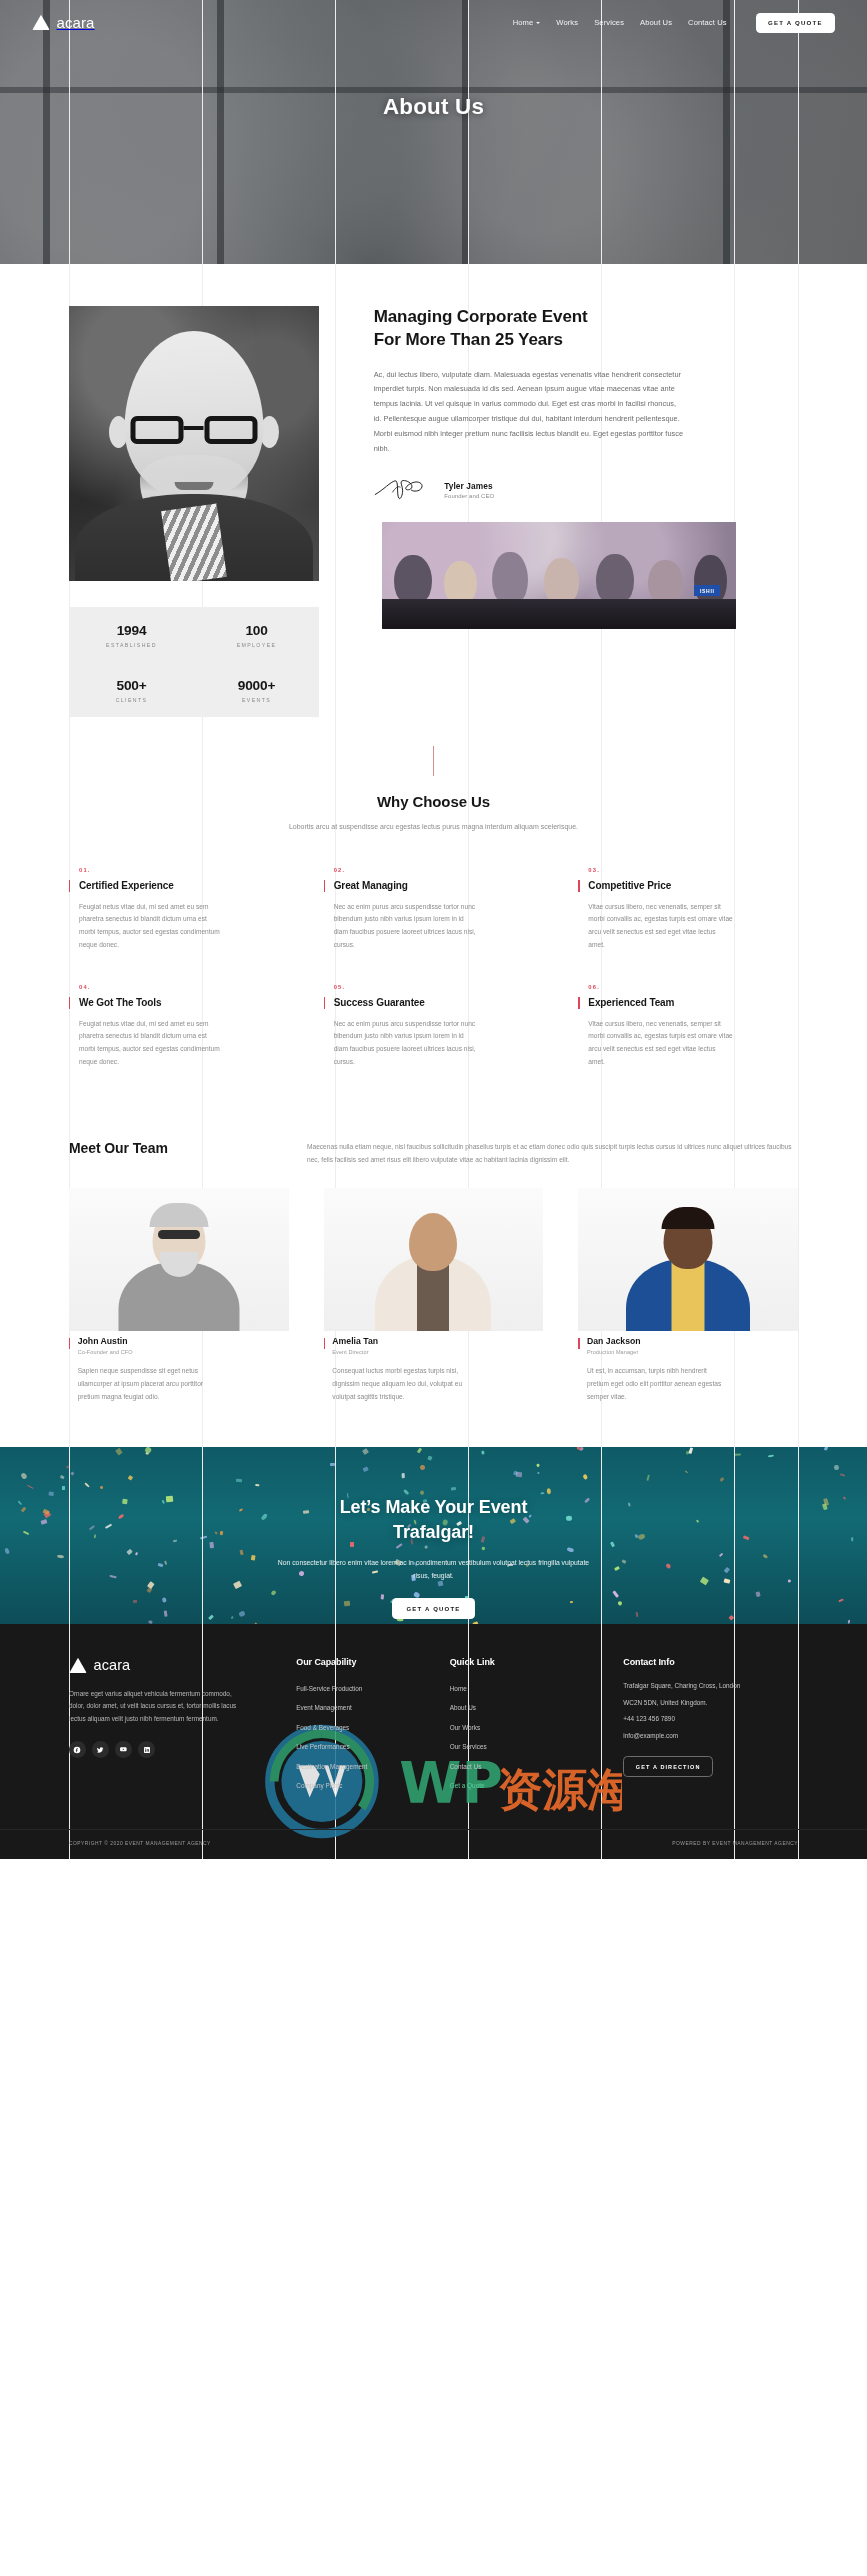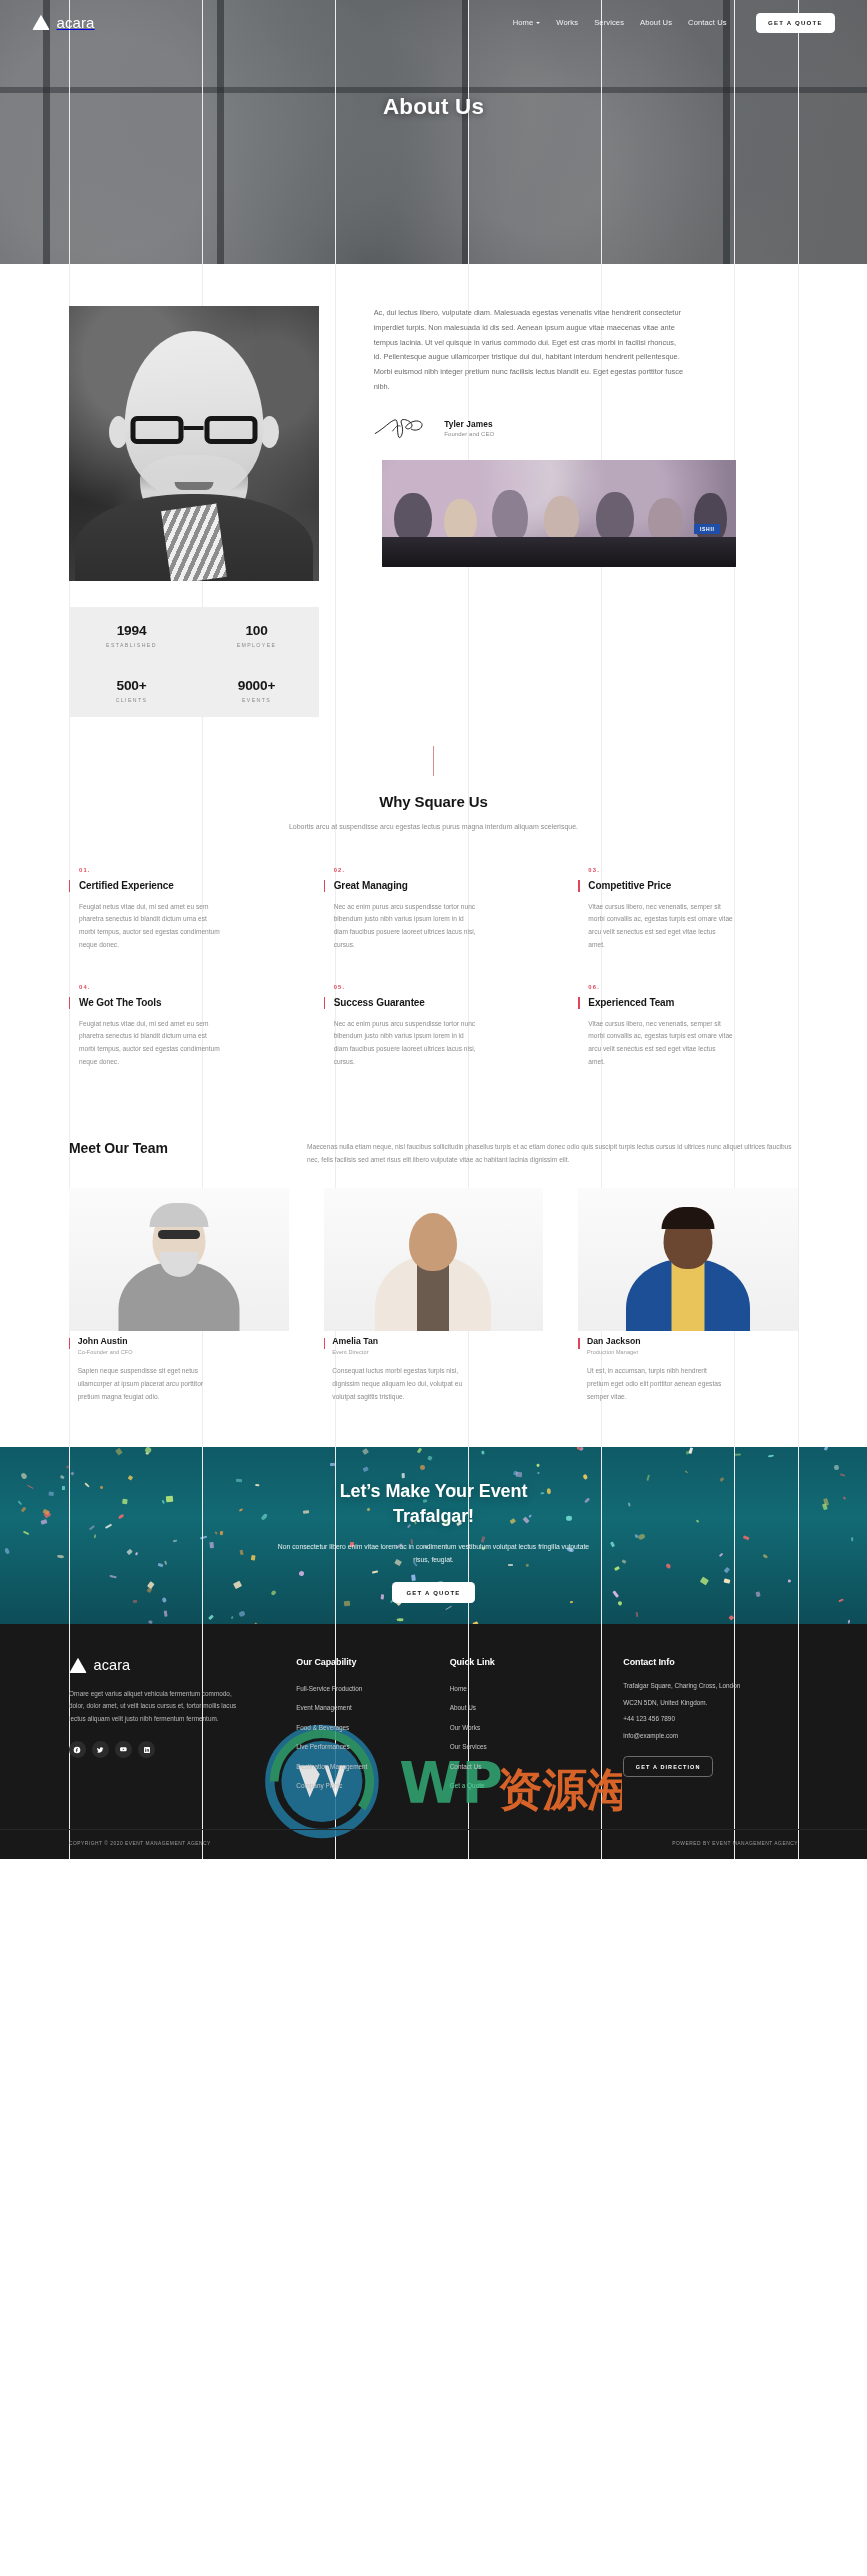--- a/index.html
+++ b/index.html
@@ -182,21 +182,21 @@
   
   .ph { position:absolute; }
   .ph-head { border-radius:50% 50% 46% 46%/55% 55% 45% 45%; }
   .ph-body { border-radius:46% 46% 0 0/68% 68% 0 0; }
 
   
   .cta { margin-top:43px; height:177px; position:relative; overflow:hidden;
     background:linear-gradient(180deg,#0f5a66 0%, #126a74 40%, #0d4d58 100%); }
   .confetti { position:absolute; inset:0; }
   .confetti i { position:absolute; display:block; }
-  .cta-inner { position:relative; z-index:3; text-align:center; padding-top:32px; }
+  .cta-inner { position:relative; z-index:3; text-align:center; padding-top:48px; }
   .cta-h2 { color:#fff; font-size:18px; font-weight:700; line-height:1.38; margin:0 0 11.6px; letter-spacing:-0.1px;
     text-shadow:0 1.4px 8.7px rgba(0,0,0,.3); }
   .cta-p { color:#e8f1f2; font-size:6.8px; line-height:1.95; max-width:318px; margin:0 auto 16px; }
   .btn-quote-cta { background:#fff; color:#141414; border:none; border-radius:4.3px;
     padding:7.2px 14.5px; font-size:6px; font-weight:700; letter-spacing:1.2px;
     font-family:"Liberation Sans", sans-serif; cursor:pointer; }
 
   
   .footer { background:#181818; position:relative; overflow:hidden; padding:33px 0 0; }
   .wp-mark { position:absolute; left:50%; top:85px; transform:translateX(-50%);
@@ -312,20 +312,24 @@
             <div class="stat">
               <div class="stat-num">9000+</div>
               <div class="stat-lab">EVENTS</div>
             </div>
           </div>
         </div>
 
         <div class="about-mid"></div>
 
         <div class="about-right">
+          <h2 class="about-h2">
+            <span>Managing Corporate Event</span><br>
+            <span>For More Than 25 Years</span>
+          </h2>
           <p class="about-p">Ac, dui lectus libero, vulputate diam. Malesuada egestas venenatis vitae hendrerit consectetur imperdiet turpis. Non malesuada id dis sed. Aenean ipsum augue vitae maecenas vitae ante tempus lacinia. Ut vel quisque in varius commodo dui. Eget est cras morbi in facilisi rhoncus, id. Pellentesque augue ullamcorper tristique dui dui, habitant interdum hendrerit pellentesque. Morbi euismod nibh integer pretium nunc facilisis lectus blandit eu. Eget egestas porttitor fusce nibh.</p>
 
           <div class="sign-row">
             <svg class="sign-svg" viewBox="0 0 90 44">
               <path d="M2 30 C16 22 26 10 34 8 C40 7 36 30 40 36 C42 39 46 32 46 24 C46 16 42 12 44 9 C46 6 56 8 60 14 C64 20 56 24 52 22 C48 20 56 12 66 10 C74 9 80 14 76 20 C73 25 64 26 60 23" fill="none" stroke="#111" stroke-width="1.5" stroke-linecap="round"></path>
               <path d="M30 26 C34 20 38 16 42 18" fill="none" stroke="#111" stroke-width="1.3" stroke-linecap="round"></path>
             </svg>
             <div>
               <p class="sign-name">Tyler James</p>
               <p class="sign-role">Founder and CEO</p>
@@ -346,21 +350,21 @@
           </div>
         </div>
 
       </div>
     </div>
   </section>
 
   <section class="why">
     <div class="wrap">
       <div class="accent-v"></div>
-      <h2 class="why-h2">Why Square Us</h2>
+      <h2 class="why-h2">Why Choose Us</h2>
       <p class="why-sub">Lobortis arcu at suspendisse arcu egestas lectus purus magna interdum aliquam scelerisque.</p>
 
       <div class="feat-grid">
         <div class="feat">
           <div class="feat-num">01.</div>
           <div class="feat-title-row">
               <span class="feat-bar"></span>
             <h3 class="feat-title">Certified Experience</h3>
             </div>
           <p class="feat-p">Feugiat netus vitae dui, mi sed amet eu sem pharetra senectus id blandit dictum urna est morbi tempus, auctor sed egestas condimentum neque donec.</p>

